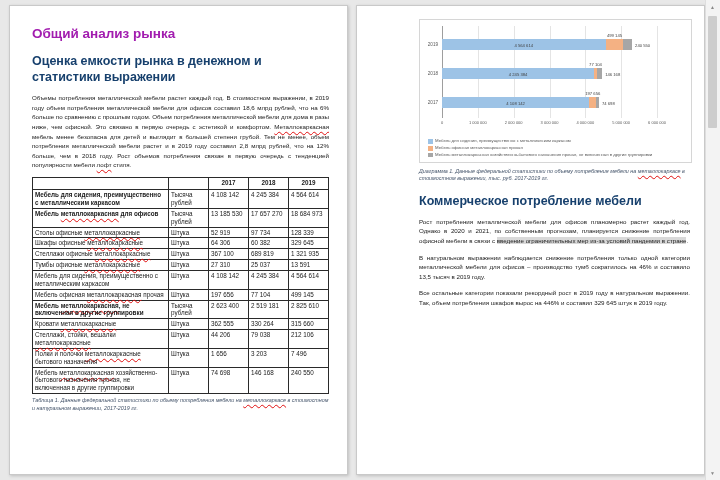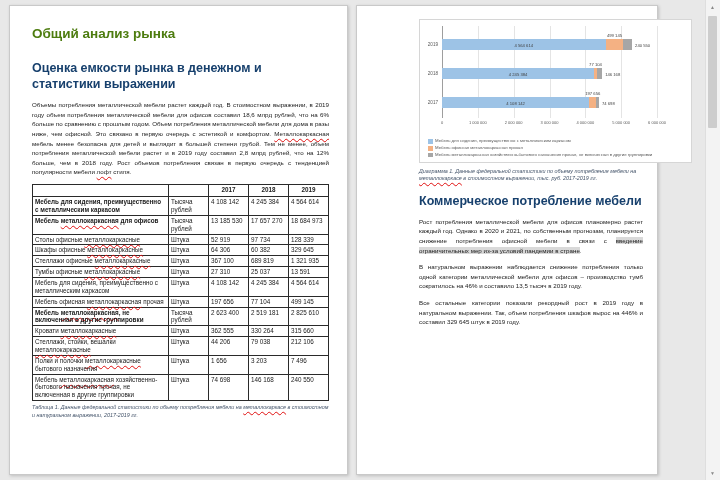--- a/index.html
+++ b/index.html
@@ -7,23 +7,23 @@
     width:720px;height:480px;overflow:hidden;position:relative;
     background:#e8e8e8;
     font-family:"Liberation Sans", sans-serif;
     color:#1a1a1a;
   }
   .page{
     position:absolute;top:5px;height:470px;background:#fff;
     border:1px solid #c9c9c9;box-shadow:1px 1px 3px rgba(0,0,0,.18);
   }
   #page-1{left:9px;width:339px;padding:20px 18px 8px 22px;box-sizing:border-box;}
-  #page-2{left:356px;width:302px;padding:13px 14px 16px 62px;box-sizing:border-box;}
-
-  .h1{font-size:13.5px;font-weight:700;color:#4d7c0f;margin:0 0 18px 0;line-height:1.2;}
+  #page-2{left:356px;width:349px;padding:13px 14px 16px 62px;box-sizing:border-box;}
+
+  .h1{font-size:13.5px;font-weight:700;color:#a21caf;margin:0 0 11px 0;line-height:1.2;}
   .h2{font-size:12.5px;font-weight:700;color:#17406d;margin:0 0 8px 0;line-height:1.28;}
   .h2.wrap{max-width:258px;}
   .body-text{font-size:6.2px;line-height:1.55;text-align:justify;margin:0 0 7px 0;}
 
   .sq{
     text-decoration:underline;
     text-decoration-style:wavy;
     text-decoration-color:#e01010;
     text-decoration-thickness:1px;
     text-underline-offset:1.5px;

